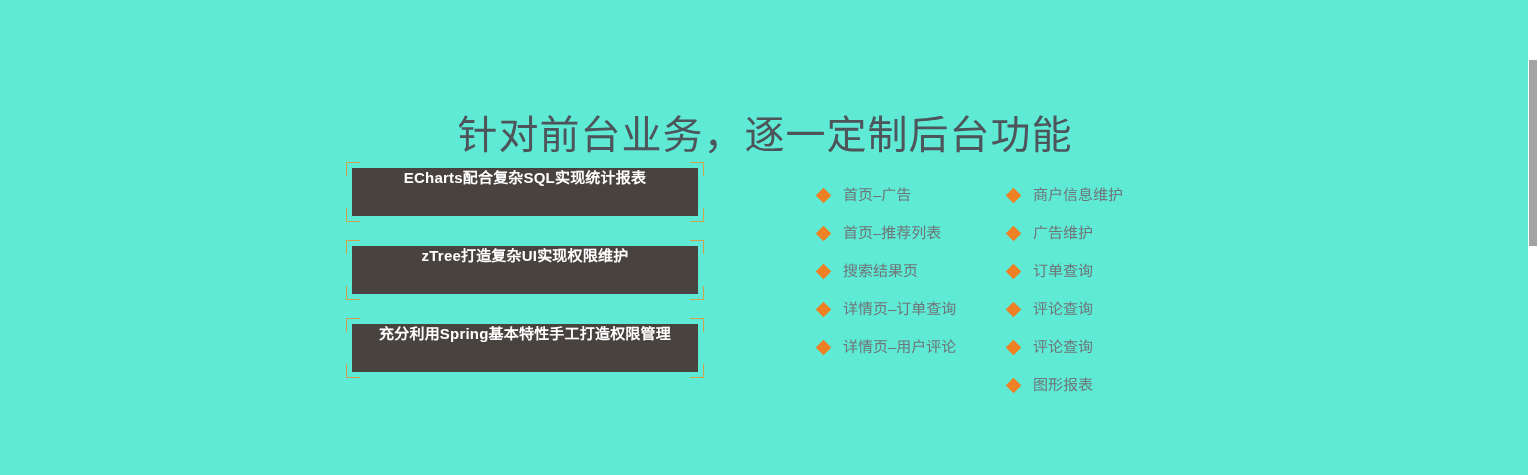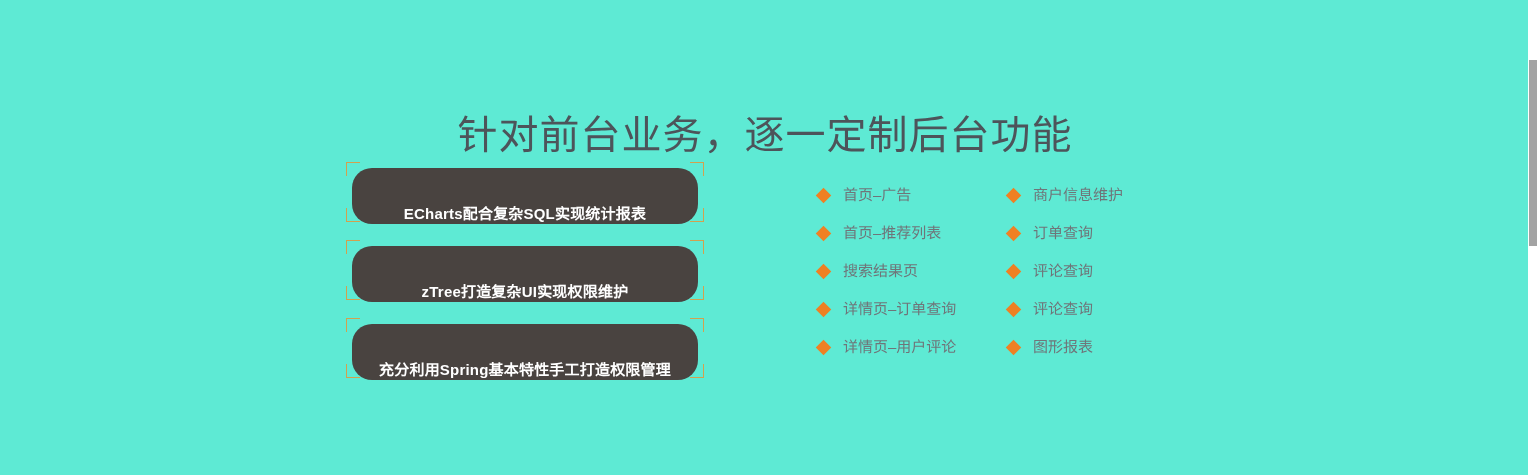--- a/index.html
+++ b/index.html
@@ -63,27 +63,26 @@
   }
   .card-wrap:last-child {
     margin-bottom: 0;
   }
 
   .card {
     position: absolute;
     left: 0;
     top: 0;
     width: 346px;
-    height: 56px;
+    height: 48px;
     box-sizing: border-box;
     background: #494340;
     display: flex;
-    align-items: flex-end;
+    align-items: flex-start;
     justify-content: center;
-    border-radius: 20px;
   }
 
   .card-label {
     color: #ffffff;
     font-size: 15px;
     line-height: 20px;
     font-weight: 700;
     letter-spacing: 0.2px;
     white-space: nowrap;
   }
@@ -242,20 +241,24 @@
         </div>
       </div>
 
       <div class="feature-col">
         <div class="feature-item">
           <span class="diamond"></span>
           <span class="feature-label">商户信息维护</span>
         </div>
         <div class="feature-item">
           <span class="diamond"></span>
+          <span class="feature-label">广告维护</span>
+        </div>
+        <div class="feature-item">
+          <span class="diamond"></span>
           <span class="feature-label">订单查询</span>
         </div>
         <div class="feature-item">
           <span class="diamond"></span>
           <span class="feature-label">评论查询</span>
         </div>
         <div class="feature-item">
           <span class="diamond"></span>
           <span class="feature-label">评论查询</span>
         </div>

